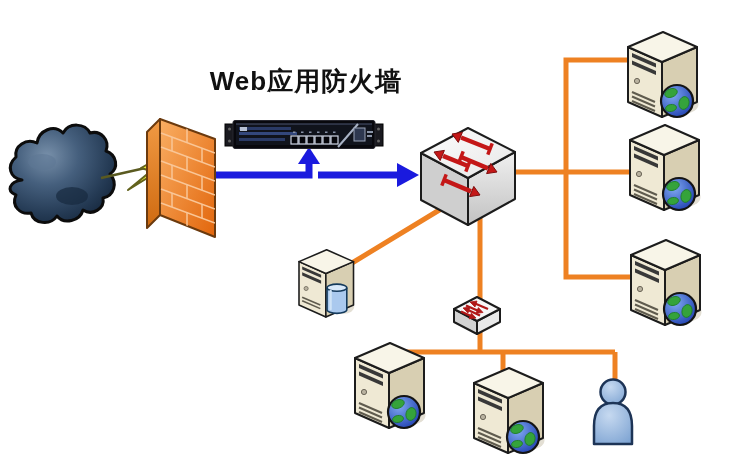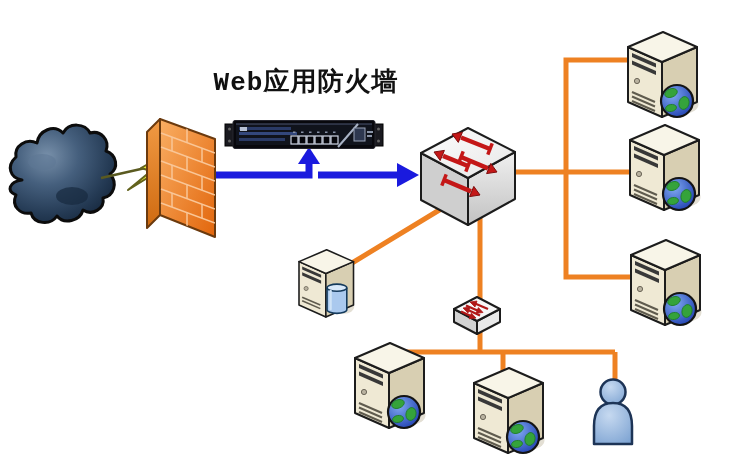--- a/index.html
+++ b/index.html
@@ -1,18 +1,18 @@
 <!DOCTYPE html>
 <html><head>
 <meta charset="utf-8">
 <style>
   html,body{margin:0;padding:0;background:#fff;}
   .stage{
     position:relative;width:732px;height:461px;background:#ffffff;
-    font-family:Liberation Mono, monospace;overflow:hidden;
+    font-family:Liberation Sans, sans-serif;overflow:hidden;
     outline:1px solid #ececec;
   }
   svg{position:absolute;left:0;top:0;}
   .edge-orange{stroke:#ee8122;stroke-width:5;fill:none;}
   .edge-orange-round{stroke:#ee8122;stroke-width:5;fill:none;stroke-linecap:round;}
   .edge-blue{stroke:#1a1ade;stroke-width:7;fill:none;}
   .blue-fill{fill:#1a1ade;stroke:none;}
   .node-outline{stroke:#1c1c1c;stroke-width:2;stroke-linejoin:round;}
   .diagram-title{font-weight:bold;font-size:26px;fill:#111;letter-spacing:1px;}
 </style>

